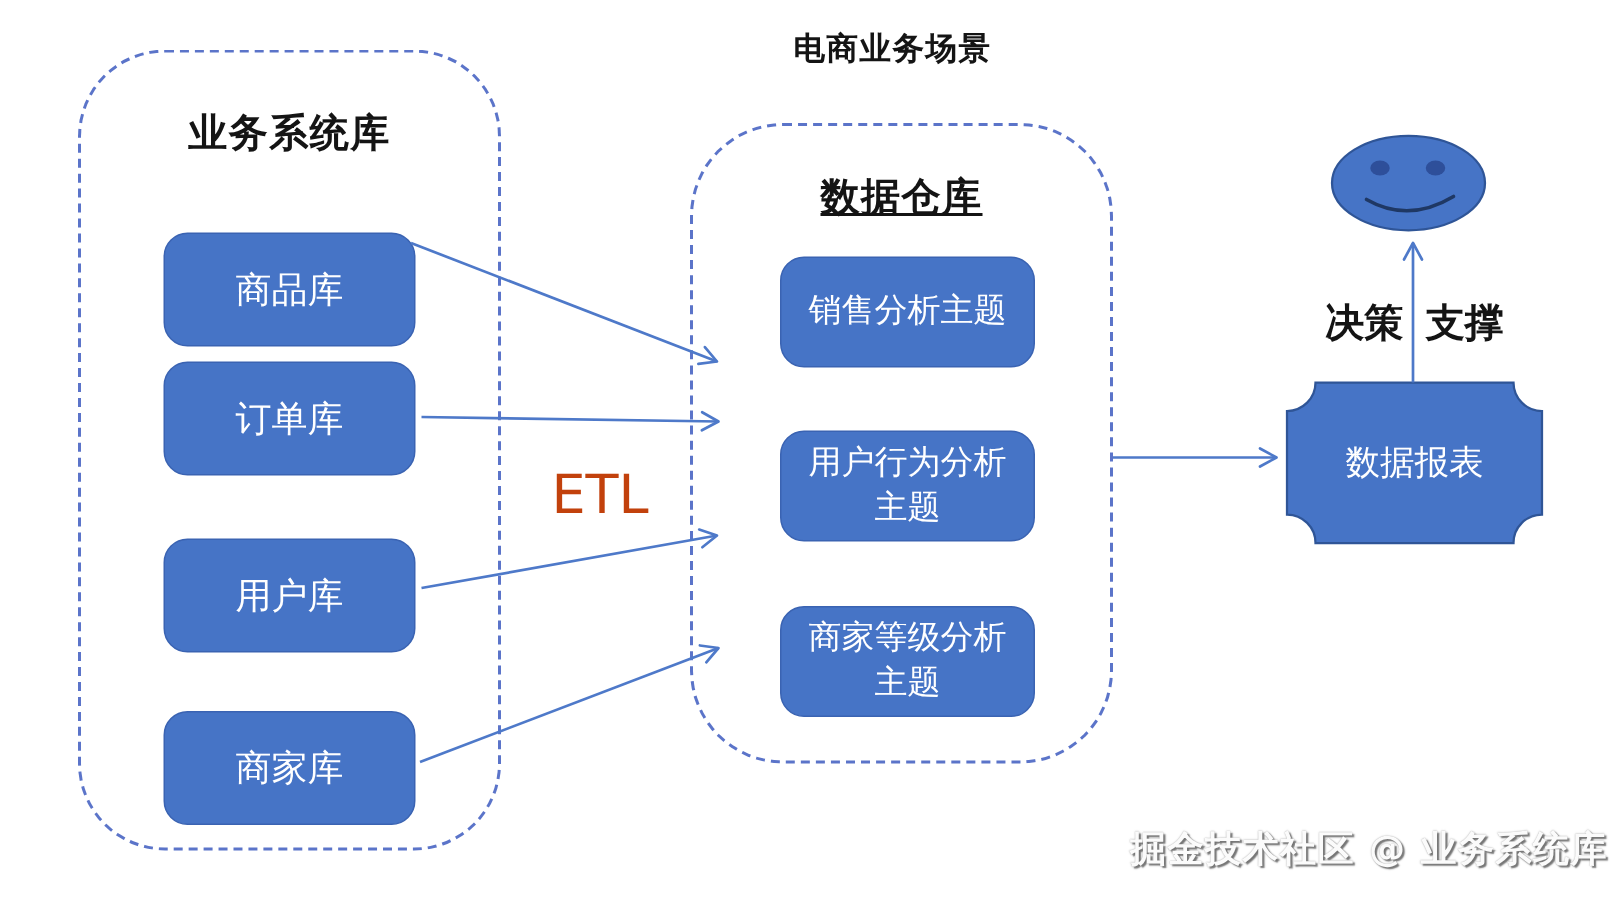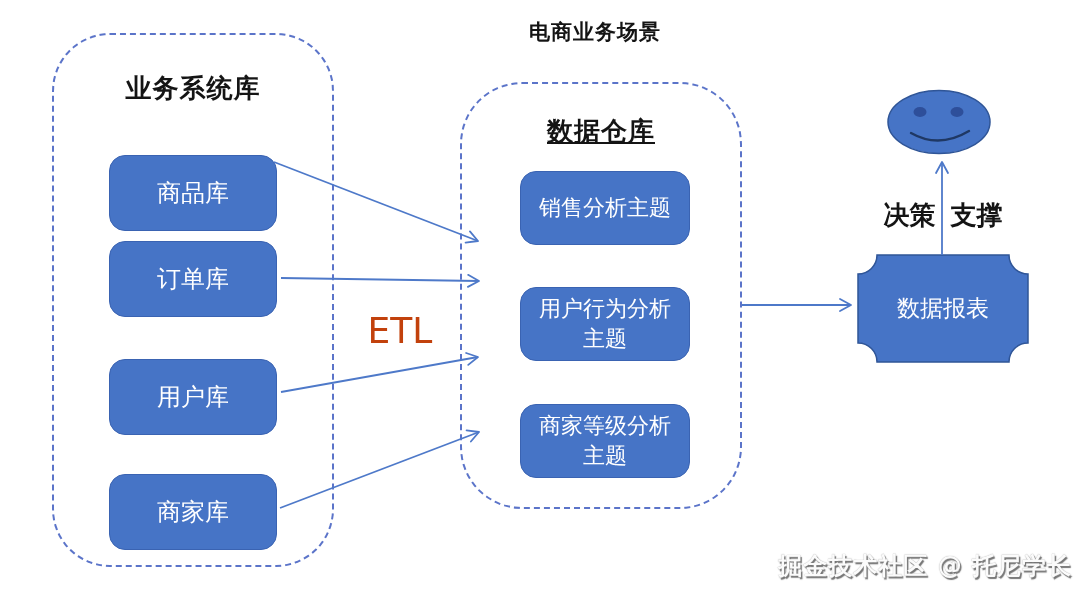--- a/index.html
+++ b/index.html
@@ -75,21 +75,21 @@
     <div class="group-title">数据仓库</div>
     <div class="node wh-node" id="wh-node-0">销售分析主题</div>
     <div class="node wh-node" id="wh-node-2">商家等级分析主题</div>
     <div class="node wh-node" id="wh-node-1">用户行为分析主题</div>
   </div>
 
   <div class="decision-label">决策 支撑</div>
 
   <div class="report-label">数据报表</div>
 
-  <div class="watermark">掘金技术社区 @ 托尼学长</div>
+  <div class="watermark">掘金技术社区 @ 业务系统库</div>
 
   <svg class="layer-svg" width="1080" height="599" viewBox="0 0 1080 599">
     <defs>
       <marker id="ah" markerUnits="userSpaceOnUse" markerWidth="18" markerHeight="16" refX="13" refY="8" orient="auto">
         <path d="M2,2 L13,8 L2,14" fill="none" stroke="#4E79C9" stroke-width="1.8" stroke-linecap="round" stroke-linejoin="round"></path>
       </marker>
     </defs>
 
     <line x1="274" y1="162" x2="478" y2="241" stroke="#4E79C9" stroke-width="1.8" marker-end="url(#ah)"></line>
     <line x1="281" y1="278" x2="479" y2="281" stroke="#4E79C9" stroke-width="1.8" marker-end="url(#ah)"></line>

